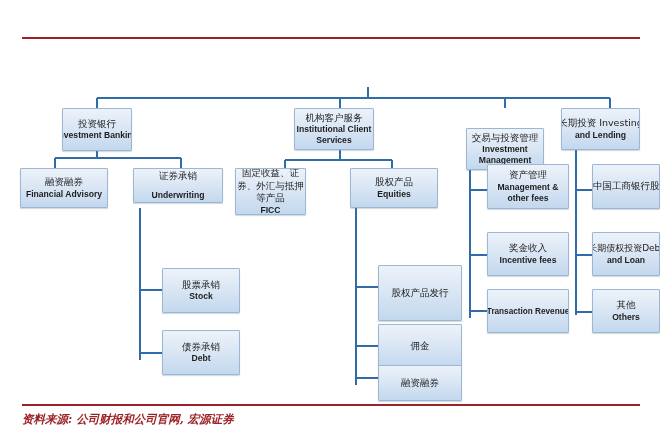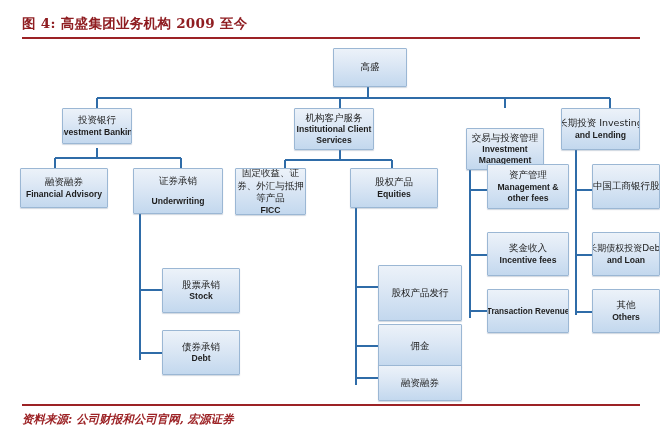--- a/index.html
+++ b/index.html
@@ -116,21 +116,20 @@
     white-space: normal;
   }
   .node.clip .cn, .node.clip .en {
     white-space: nowrap;
   }
 </style>
 </head>
 <body>
 
 <div id="header">
-  <div id="header-title">图 4: 高盛集团业务机构 2009 至今</div>
   <div id="header-rule"></div>
 </div>
 
 <div id="chart">
 
   <svg id="links" viewBox="0 0 660 362" width="660" height="362">
     <g fill="none" stroke="#2f6ca8" stroke-width="2" shape-rendering="crispEdges">
 
       <path d="M 368 47 L 368 58"></path>
 
@@ -165,25 +164,22 @@
       <path d="M 470 215 L 487 215"></path>
       <path d="M 470 271 L 487 271"></path>
 
       <path d="M 576 110 L 576 275"></path>
       <path d="M 576 150 L 592 150"></path>
       <path d="M 576 215 L 592 215"></path>
       <path d="M 576 272 L 592 272"></path>
     </g>
   </svg>
 
-  <div class="node" style="left:333px; top:8px; width:74px; height:39px;">
-    <span class="cn">高盛</span>
-  </div>
-
-  <div class="node" style="left:62px; top:68px; width:70px; height:36px;">
+
+  <div class="node" style="left:62px; top:68px; width:70px; height:43px;">
     <span class="cn">投资银行</span>
     <span class="en">Investment Banking</span>
   </div>
 
   <div class="node" style="left:294px; top:68px; width:80px; height:42px;">
     <span class="cn">机构客户服务</span>
     <span class="en wrap" style="width:82px;">Institutional Client Services</span>
   </div>
 
   <div class="node" style="left:466px; top:68px; width:78px; height:42px;margin-top:20px;">
@@ -194,21 +190,21 @@
   <div class="node" style="left:561px; top:68px; width:79px; height:42px;">
     <span class="cn">长期投资 Investing</span>
     <span class="en">and Lending</span>
   </div>
 
   <div class="node" style="left:20px; top:128px; width:88px; height:40px;">
     <span class="cn">融资融券</span>
     <span class="en">Financial Advisory</span>
   </div>
 
-  <div class="node" style="left:133px; top:128px; width:90px; height:46px;gap:8px;">
+  <div class="node" style="left:133px; top:128px; width:90px; height:35px;gap:8px;">
     <span class="cn">证券承销</span>
     <span class="en">Underwriting</span>
   </div>
 
   <div class="node" style="left:235px; top:128px; width:71px; height:47px;">
     <span class="cn wrap" style="width:74px;">固定收益、证券、外汇与抵押等产品</span>
     <span class="en">FICC</span>
   </div>
 
   <div class="node" style="left:350px; top:128px; width:88px; height:40px;">

